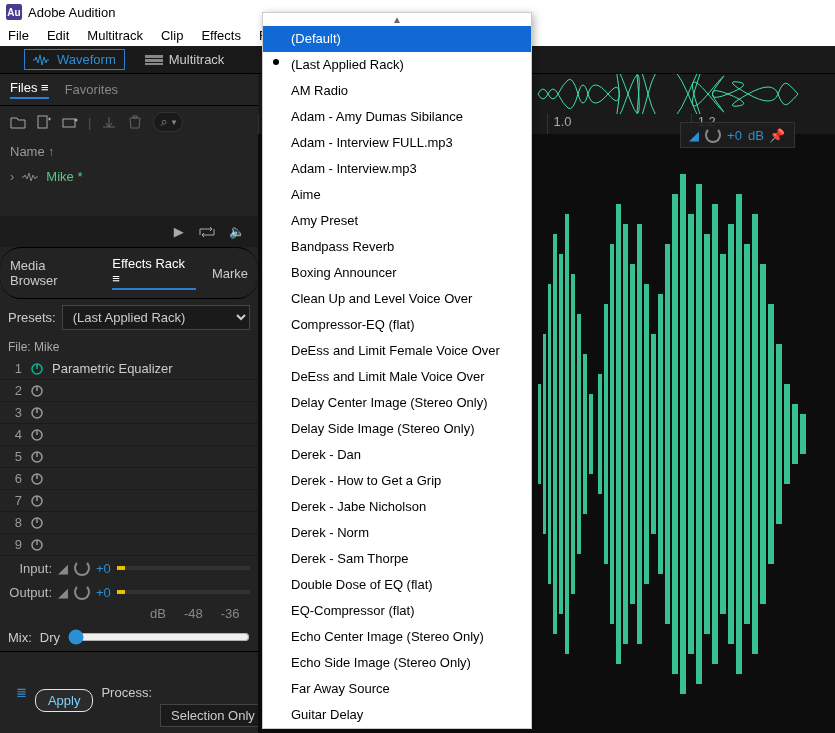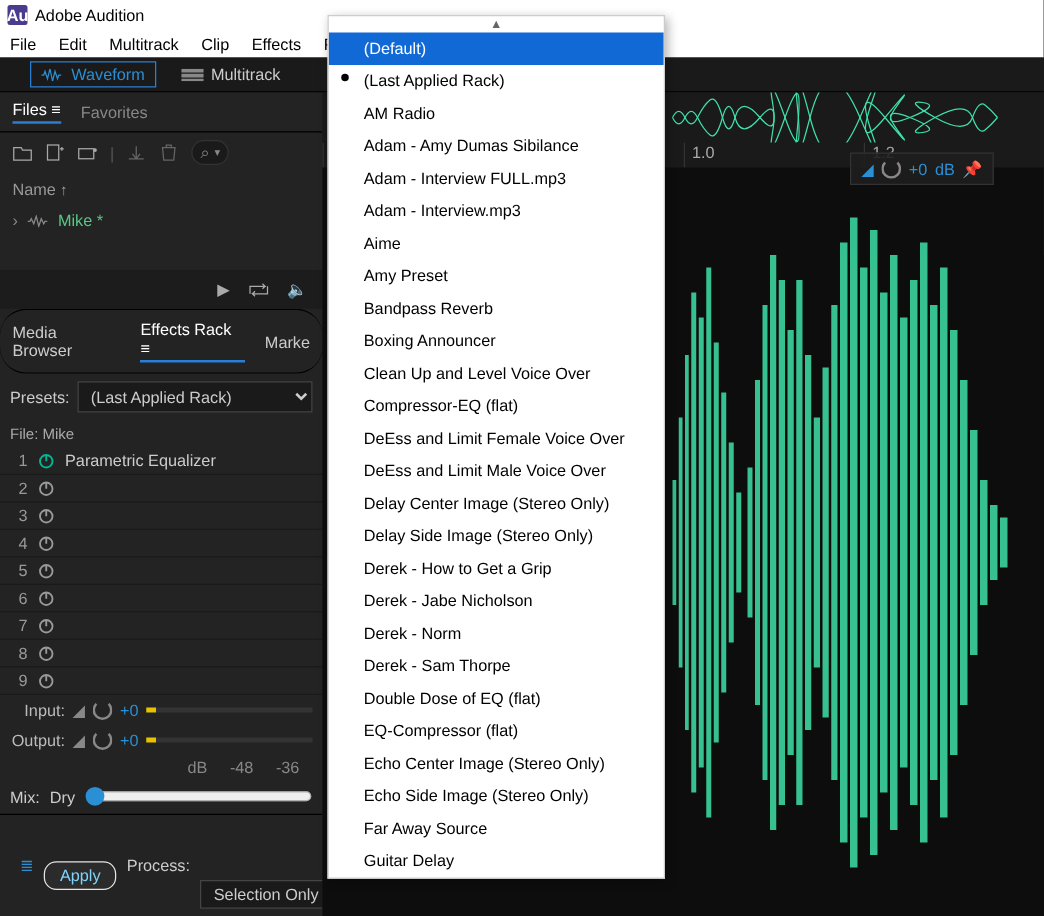--- a/index.html
+++ b/index.html
@@ -1,18 +1,18 @@
 <!DOCTYPE html>
 <html><head>
 <meta charset="utf-8">
 <style>
 * { margin: 0; padding: 0; box-sizing: border-box; font-family: -apple-system, "Segoe UI", sans-serif; font-size: 13px; }
 body { background: #232323; color: #ccc; width: 835px; height: 733px; overflow: hidden; position: relative; }
 .titlebar { background: #fff; color: #000; height: 24px; display: flex; align-items: center; padding: 0 6px; gap: 6px; }
-.app-icon { width: 16px; height: 16px; background: #4a3b8c; color: #fff; display: flex; align-items: center; justify-content: center; font-size: 13px; font-weight: bold; border-radius: 2px; }
+.app-icon { width: 16px; height: 16px; background: #4a3b8c; color: #fff; display: flex; align-items: center; justify-content: center; font-size: 10px; font-weight: bold; border-radius: 2px; }
 .menubar { background: #fff; color: #000000; height: 22px; display: flex; align-items: center; padding: 0 8px; gap: 18px; }
 .menubar span { cursor: default; }
 .modebar { background: #1a1a1a; height: 28px; display: flex; align-items: center; padding: 0 24px; gap: 12px; border-bottom: 1px solid #000; }
 .mode-btn { display: flex; align-items: center; gap: 6px; padding: 2px 8px; }
 .mode-btn.active { border: 1px solid #2a7fd4; color: #2a8fd4; }
 .mode-icon { width: 18px; height: 10px; }
 .main { display: flex; height: calc(100% - 74px); }
 .left { width: 258px; background: #232323; display: flex; flex-direction: column; }
 .right { flex: 1; background: #1a1a1a; position: relative; }
 .tabrow { display: flex; align-items: center; padding: 6px 10px; gap: 16px; border-bottom: 1px solid #000; }
@@ -332,20 +332,21 @@
     <div class="dd-item">Aime</div>
     <div class="dd-item">Amy Preset</div>
     <div class="dd-item">Bandpass Reverb</div>
     <div class="dd-item">Boxing Announcer</div>
     <div class="dd-item">Clean Up and Level Voice Over</div>
     <div class="dd-item">Compressor-EQ (flat)</div>
     <div class="dd-item">DeEss and Limit Female Voice Over</div>
     <div class="dd-item">DeEss and Limit Male Voice Over</div>
     <div class="dd-item">Delay Center Image (Stereo Only)</div>
     <div class="dd-item">Delay Side Image (Stereo Only)</div>
+    <div class="dd-item">Derek - Dan</div>
     <div class="dd-item">Derek - How to Get a Grip</div>
     <div class="dd-item">Derek - Jabe Nicholson</div>
     <div class="dd-item">Derek - Norm</div>
     <div class="dd-item">Derek - Sam Thorpe</div>
     <div class="dd-item">Double Dose of EQ (flat)</div>
     <div class="dd-item">EQ-Compressor (flat)</div>
     <div class="dd-item">Echo Center Image (Stereo Only)</div>
     <div class="dd-item">Echo Side Image (Stereo Only)</div>
     <div class="dd-item">Far Away Source</div>
     <div class="dd-item">Guitar Delay</div>

